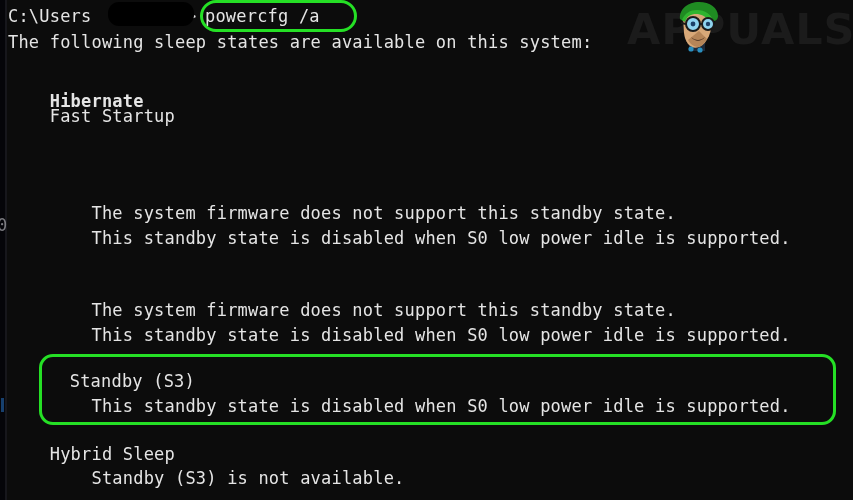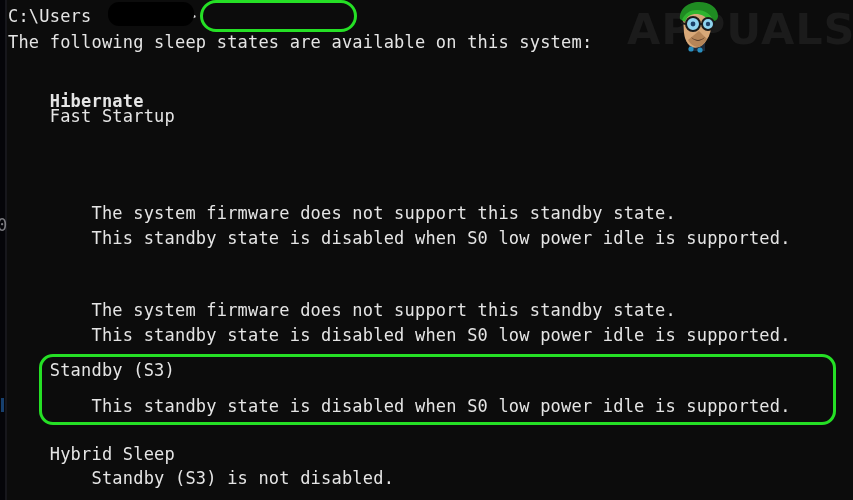--- a/index.html
+++ b/index.html
@@ -179,36 +179,37 @@
 
       <circle cx="22" cy="48" r="2.6" fill="#2a8fbf"></circle>
       <circle cx="31" cy="49" r="2.6" fill="#2a8fbf"></circle>
     </svg>
   </div>
 
   <div class="term">
 
     <div class="line" style="left:8px;  top:4px;">C:\Users</div>
     <div class="line" style="left:186px;top:4px;">&gt;</div>
+    <div class="line" style="left:205px;top:4px;">powercfg /a</div>
 
     <div class="line" style="top:30px;">The following sleep states are available on this system:</div>
     <div class="line" style="top:89px;font-weight:bold;">    Hibernate</div>
     <div class="line" style="top:104px;">    Fast Startup</div>
 
     <div class="line" style="top:201px;">        The system firmware does not support this standby state.</div>
     <div class="line" style="top:226px;">        This standby state is disabled when S0 low power idle is supported.</div>
 
     <div class="line" style="top:298px;">        The system firmware does not support this standby state.</div>
     <div class="line" style="top:323px;">        This standby state is disabled when S0 low power idle is supported.</div>
 
-    <div class="line" style="top:358px;">    Standby (S3)</div>
+    <div class="line" style="top:369px;margin-left:20px;">    Standby (S3)</div>
     <div class="line" style="top:394px;">        This standby state is disabled when S0 low power idle is supported.</div>
 
     <div class="line" style="top:442px;">    Hybrid Sleep</div>
-    <div class="line" style="top:466px;">        Standby (S3) is not disabled.</div>
+    <div class="line" style="top:466px;">        Standby (S3) is not available.</div>
 
   </div>
 
   <div class="redaction"></div>
 
   <div class="hl-box" id="hl-command"></div>
   <div class="hl-box" id="hl-s3"></div>
 
 </div>
 

